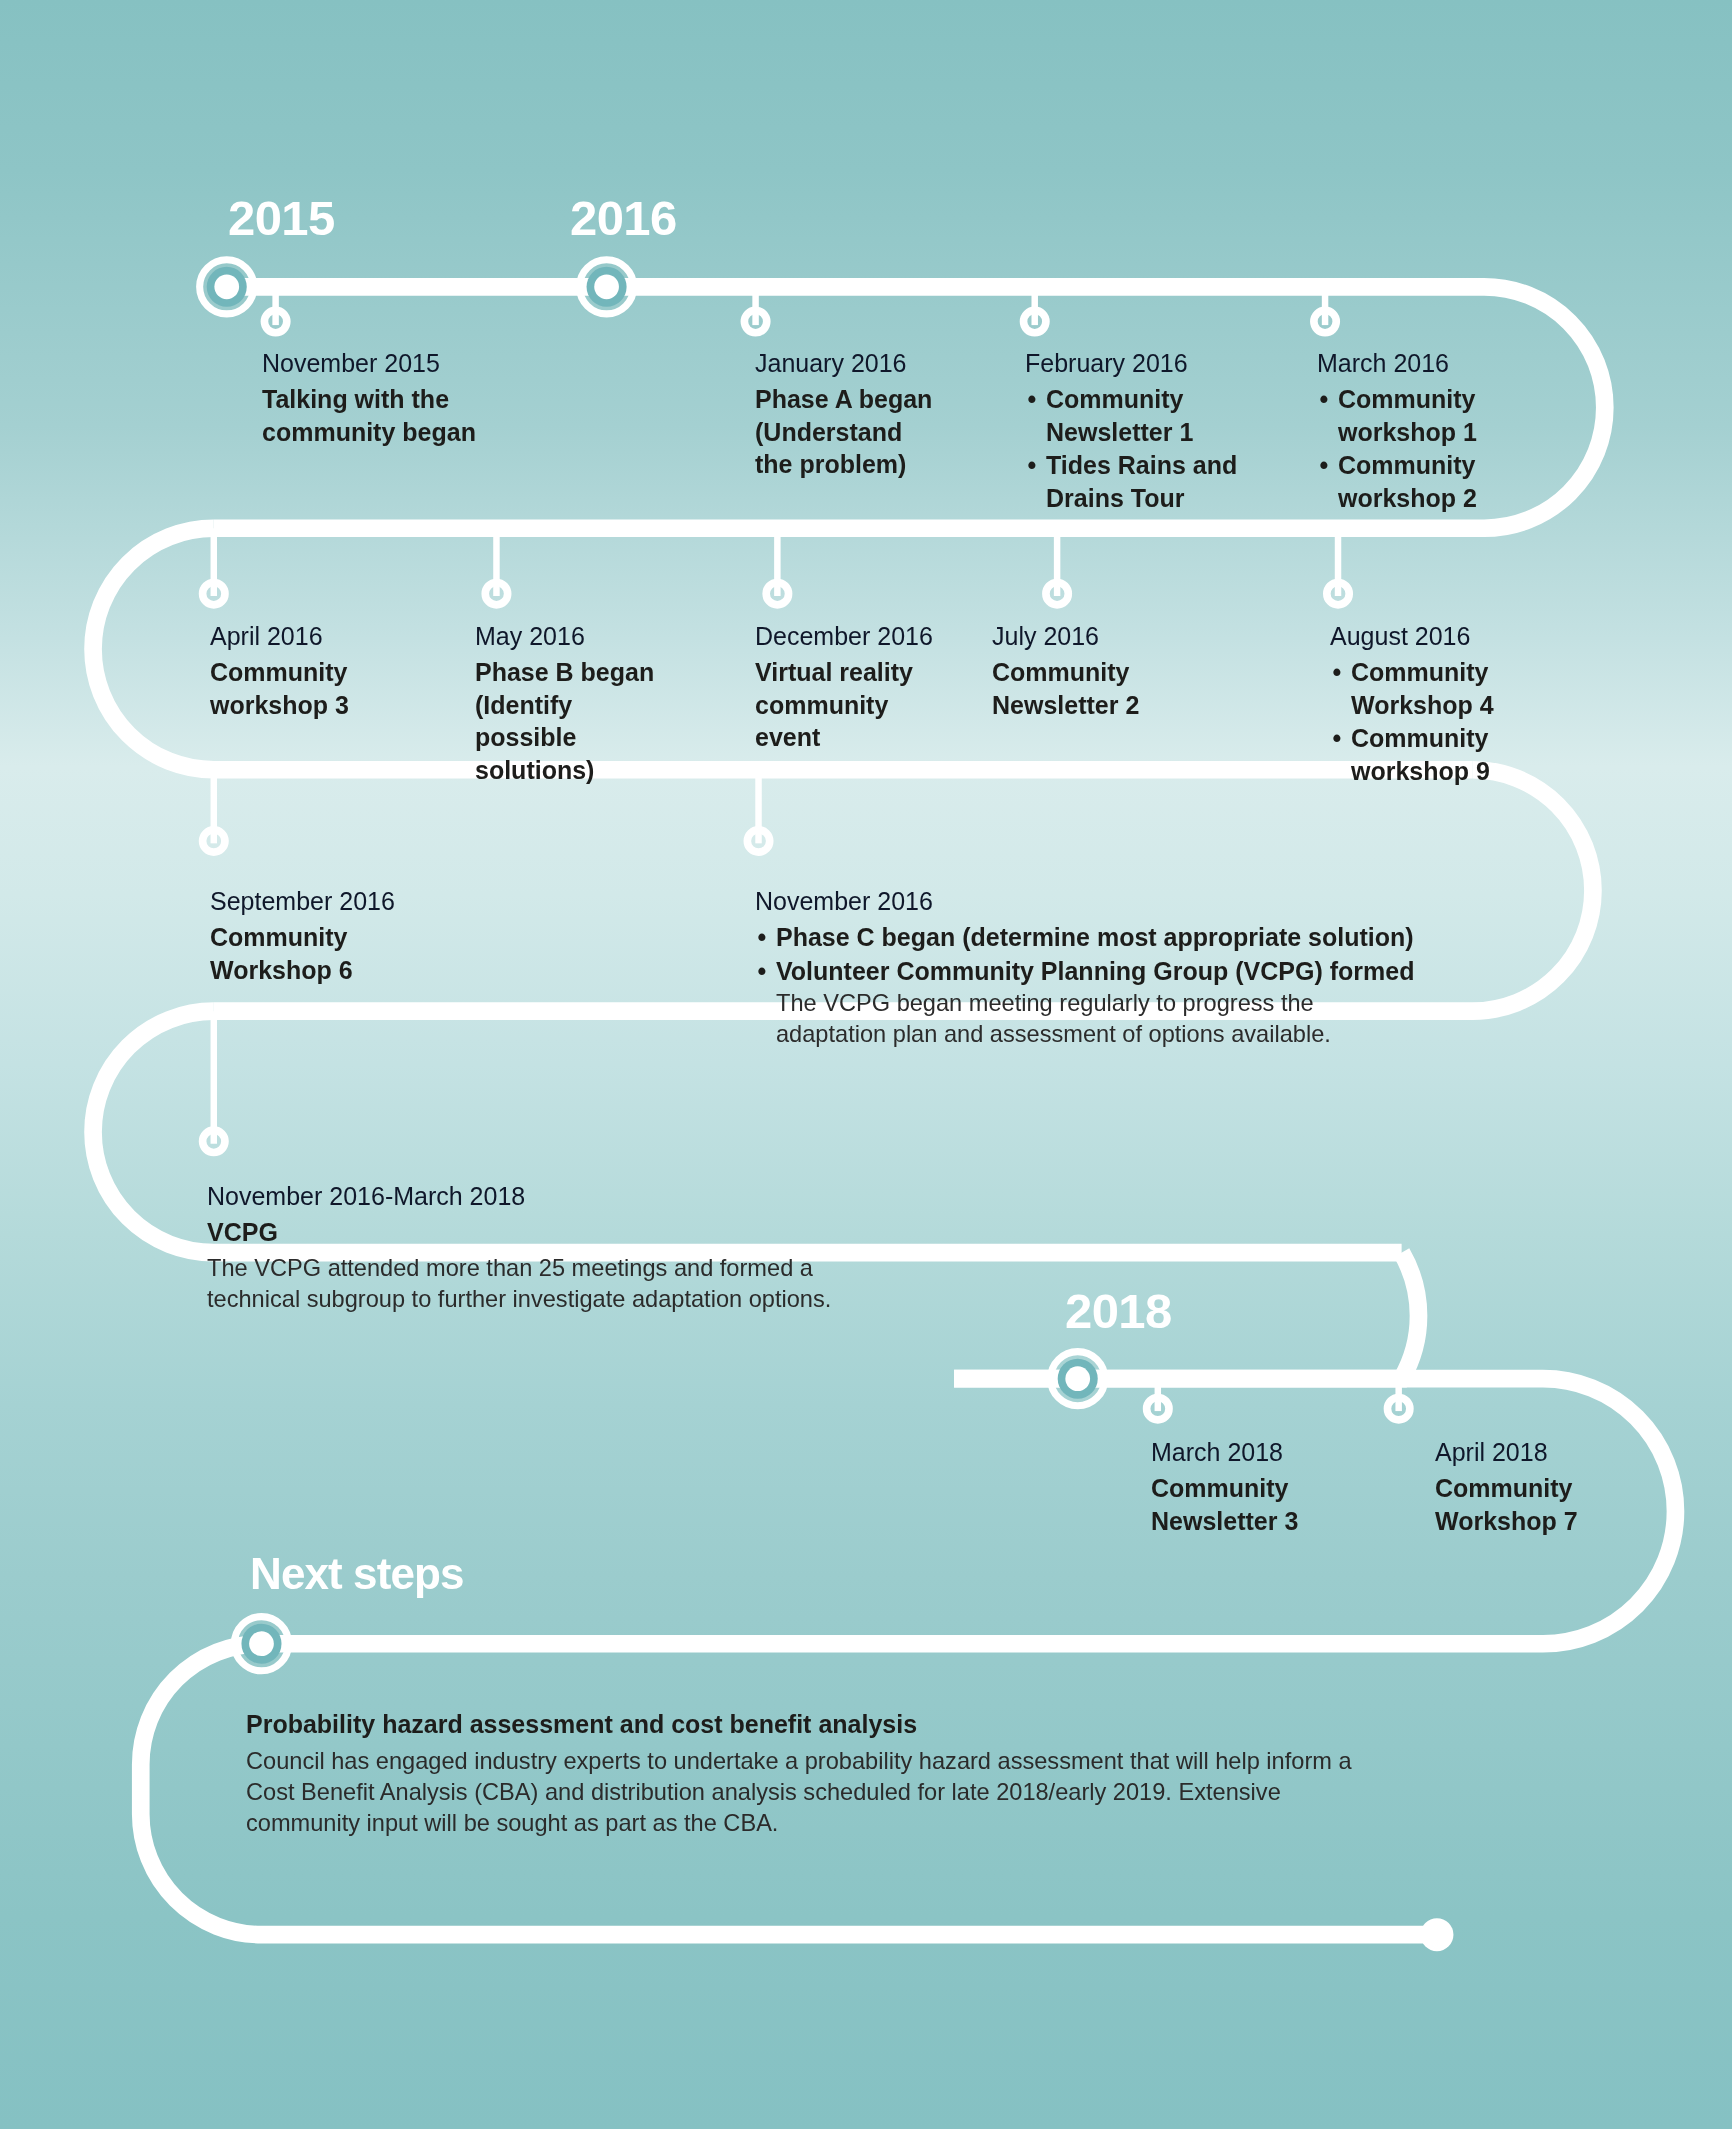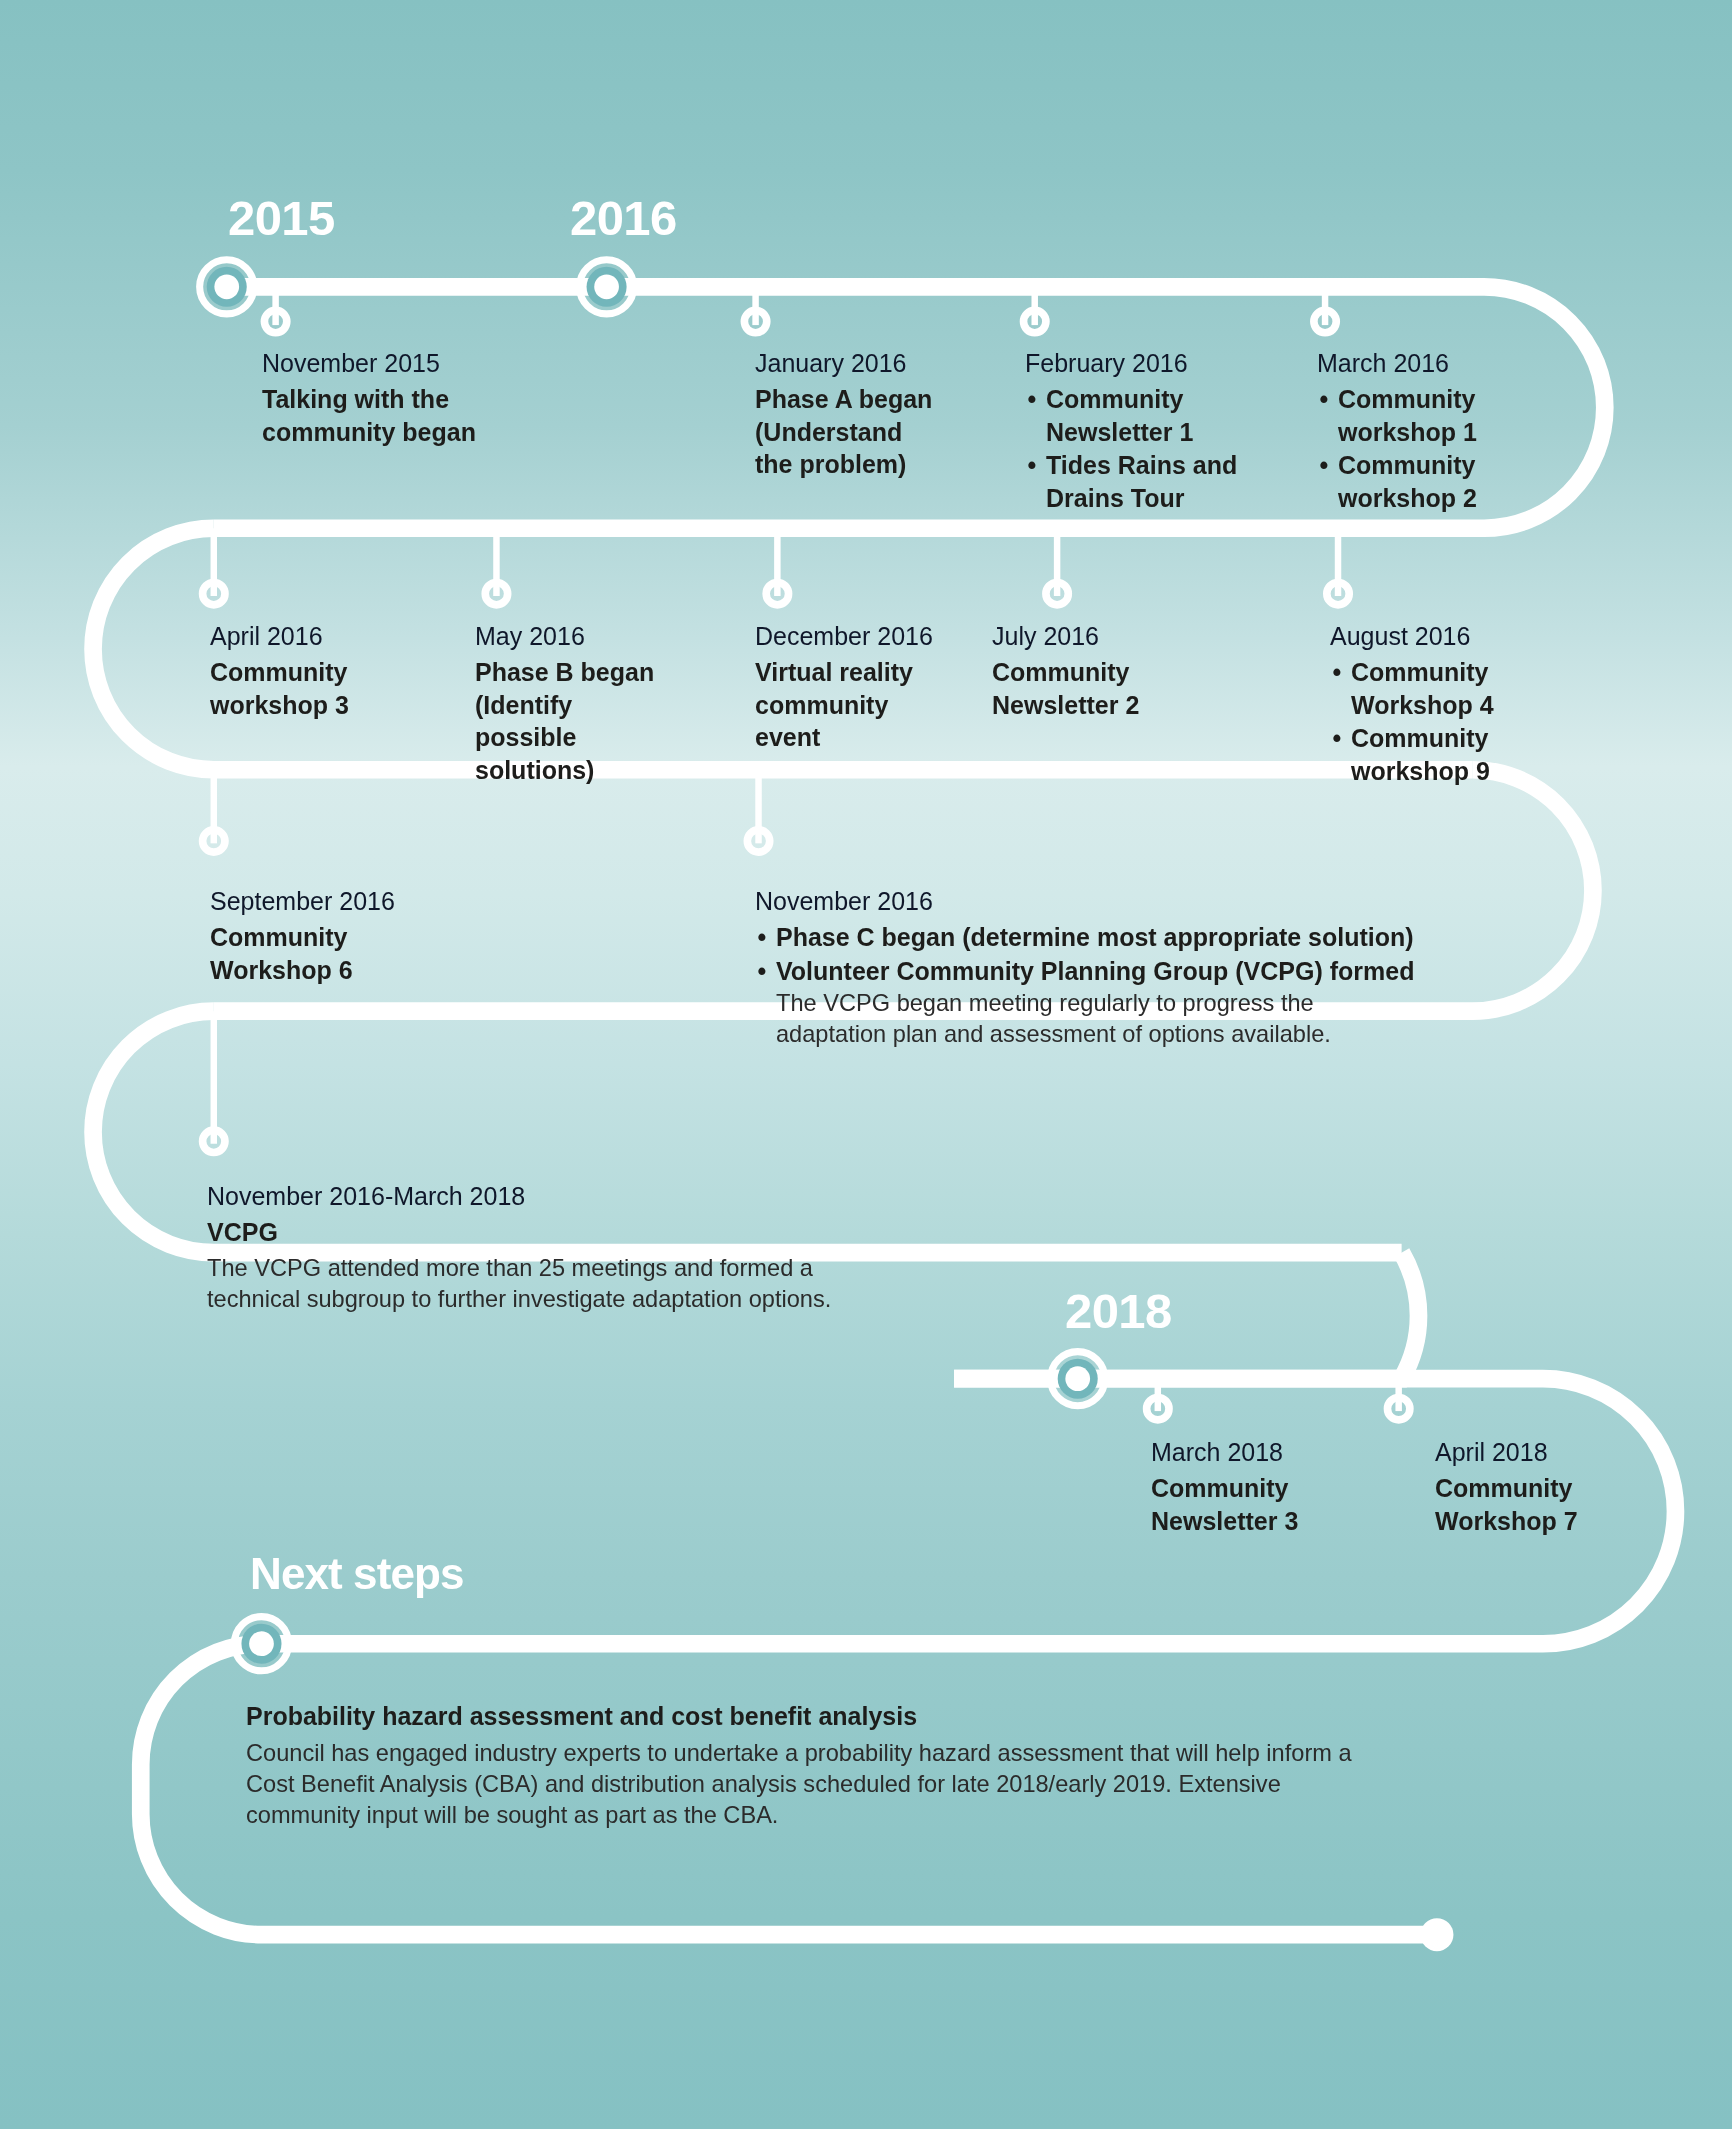--- a/index.html
+++ b/index.html
@@ -284,18 +284,18 @@
 
   <div class="col" style="left:1435px;top:1437px;width:236px;">
     <div class="date">April 2018</div>
     <div class="head">
       <div>Community</div>
       <div>Workshop 7</div>
     </div>
   </div>
 
   <div class="col wide" style="left:246px;top:1696px;width:1178px;">
-    <div class="head" style="margin-top:4px;">Probability hazard assessment and cost benefit analysis</div>
+    <div class="head" style="margin-top:12px;">Probability hazard assessment and cost benefit analysis</div>
     <div class="sub" style="margin-top:5.9px;width:1149px;white-space:normal;">Council has engaged industry experts to undertake a probability hazard assessment that will help inform a Cost Benefit Analysis (CBA) and distribution analysis scheduled for late 2018/early 2019. Extensive community input will be sought as part as the CBA.</div>
   </div>
 
 </div>
 
 
 </body></html>

